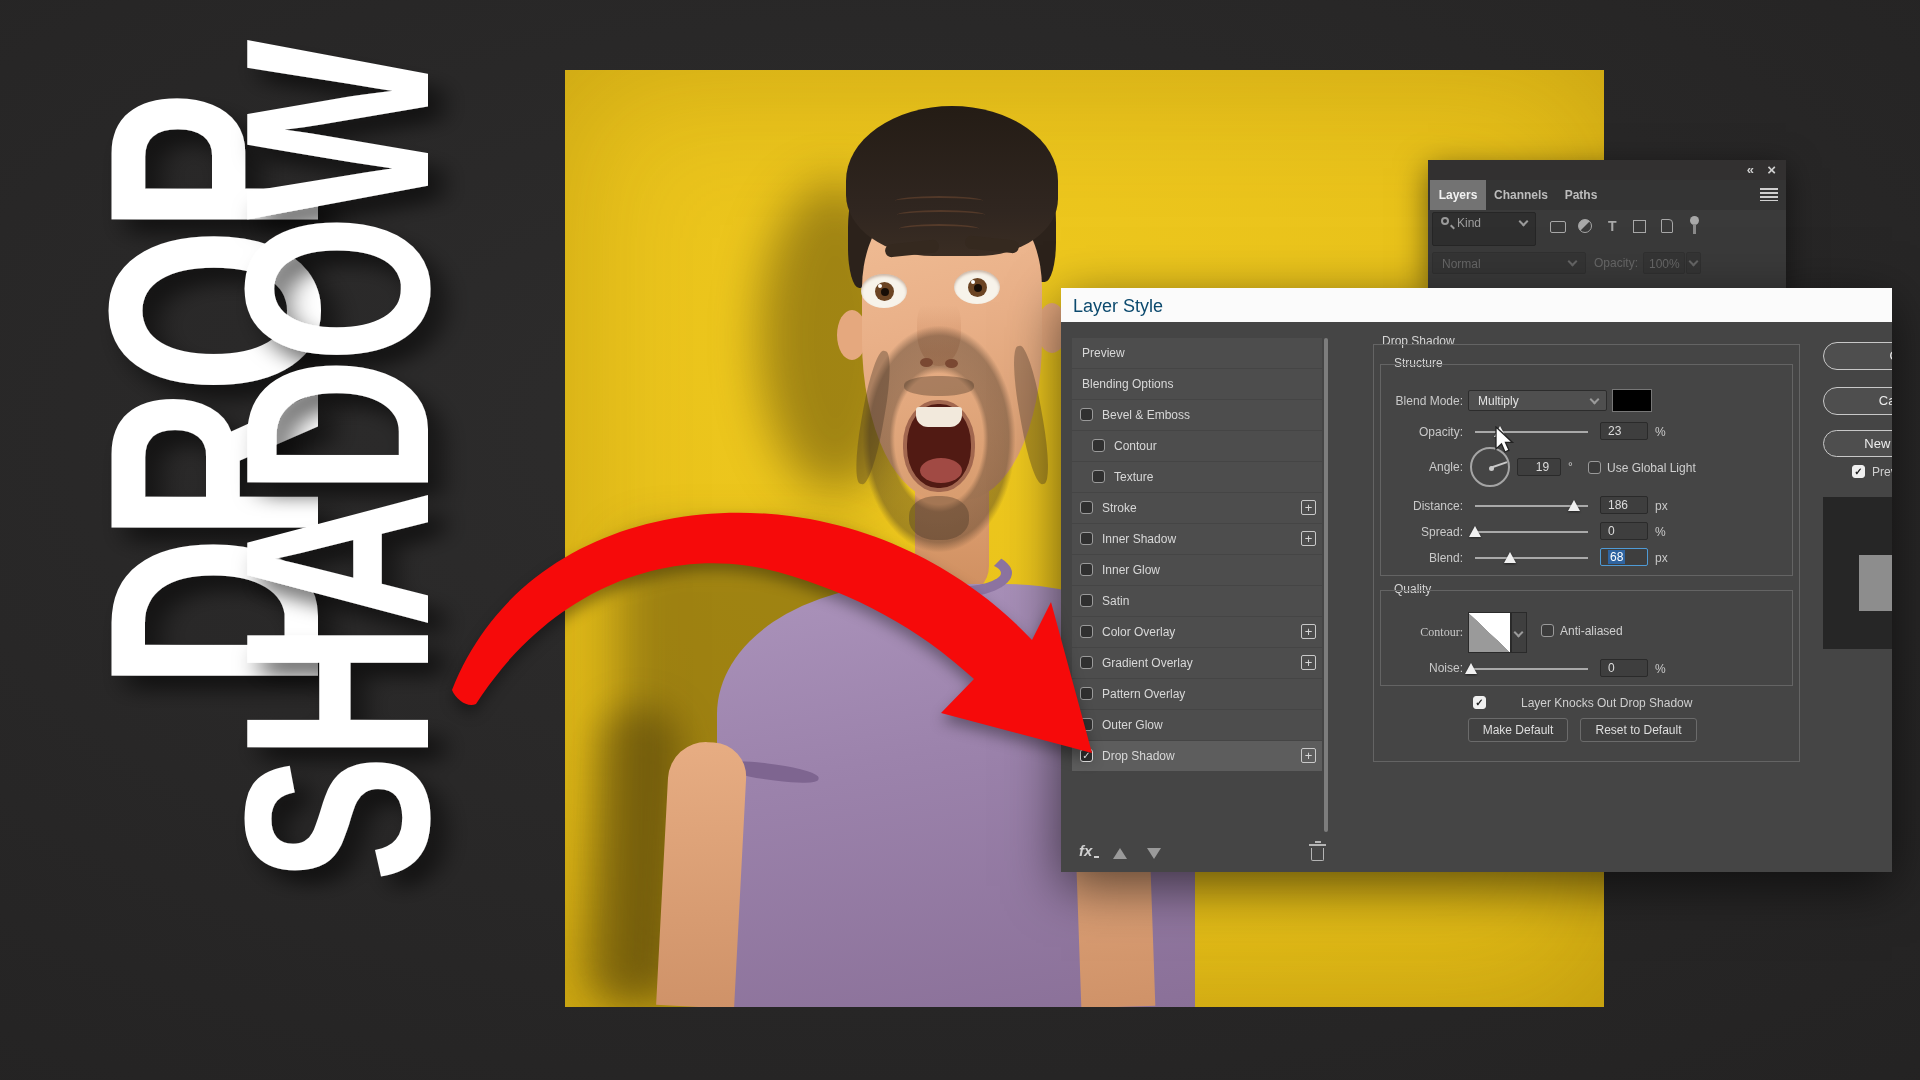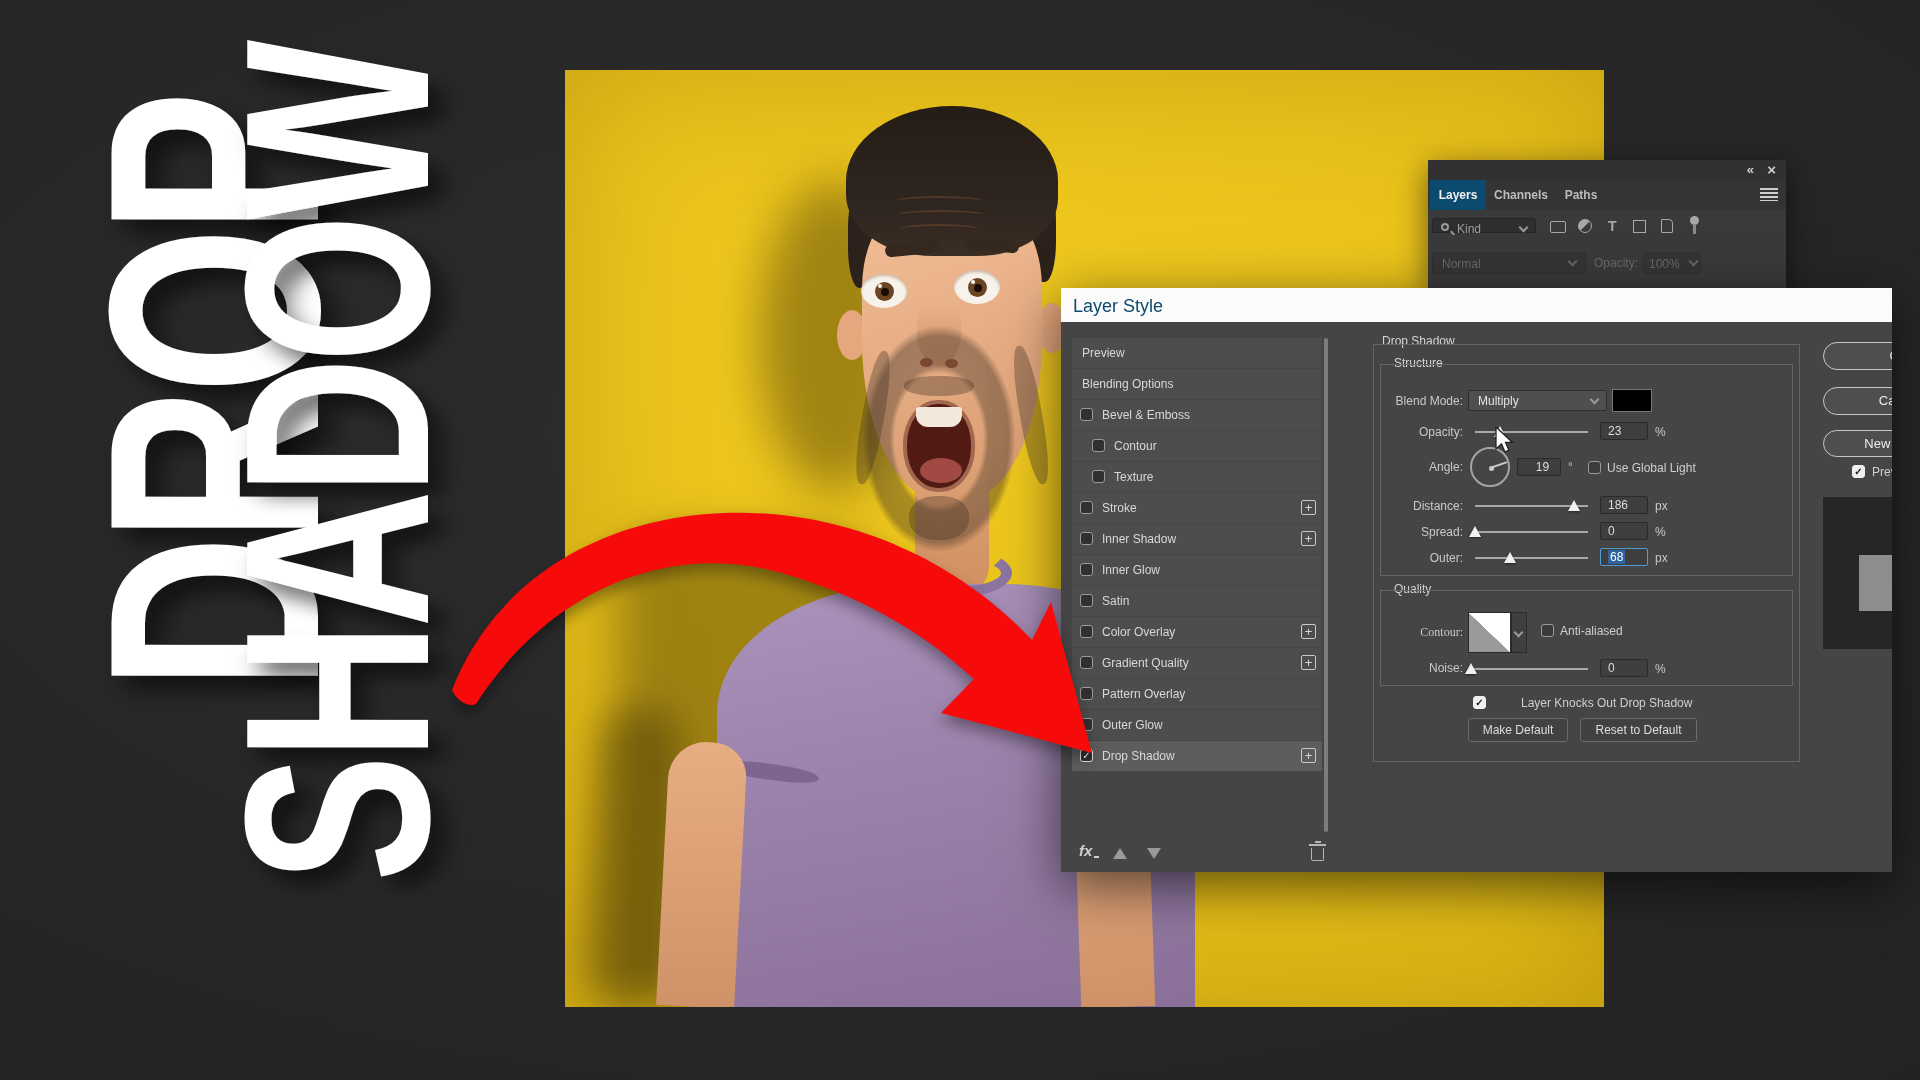--- a/index.html
+++ b/index.html
@@ -50,21 +50,21 @@
   #arrow-svg{left:400px;top:440px;z-index:7;}
 
   
   #layers-panel{left:1428px;top:160px;width:358px;height:130px;background:#3a3a3a;z-index:3;
     box-shadow:0 8px 30px rgba(0,0,0,.55);}
   #lp-header{position:absolute;left:0;top:0;width:100%;height:20px;background:#323030;color:#cfcfcf;}
   #lp-collapse{position:absolute;right:34px;top:2px;font-size:13px;font-weight:bold;letter-spacing:-2px;}
   #lp-close{position:absolute;right:10px;top:1px;font-size:15px;font-weight:bold;}
   #lp-tabs{position:absolute;left:0;top:20px;width:100%;height:30px;background:#343434;}
   .lp-tab{position:absolute;top:0;height:30px;line-height:30px;text-align:center;font-size:12px;font-weight:bold;color:#bdbdbd;}
-  .lp-tab.active{background:#0c4a6e;color:#f2f2f2;}
+  .lp-tab.active{background:#737373;color:#f2f2f2;}
   #lp-menu{position:absolute;right:8px;top:8px;width:18px;height:13px;
     background:repeating-linear-gradient(180deg,#cfcfcf 0 2px,transparent 2px 4px);}
   .lp-box{position:absolute;background:#2f2f2f;border:1px solid #262626;border-radius:2px;color:#9e9e9e;font-size:12px;}
   .chev{position:absolute;width:7px;height:7px;border-right:2px solid #9a9a9a;border-bottom:2px solid #9a9a9a;transform:rotate(45deg);}
   .lpicon{position:absolute;top:58px;color:#a8a8a8;}
   #lp-dimrow{position:absolute;left:0;top:90px;width:100%;height:30px;opacity:.45;}
   .mag{position:absolute;left:8px;top:4px;width:8px;height:8px;border:2px solid #9a9a9a;border-radius:50%;}
   .mag::after{content:"";position:absolute;left:7px;top:7px;width:5px;height:2px;background:#9a9a9a;transform:rotate(45deg);}
 
   
@@ -204,21 +204,21 @@
     <div id="lp-header">
       <span id="lp-collapse">«</span>
       <span id="lp-close">×</span>
     </div>
     <div id="lp-tabs">
       <div class="lp-tab active" style="left:2px;width:56px;">Layers</div>
       <div class="lp-tab" style="left:62px;width:62px;">Channels</div>
       <div class="lp-tab" style="left:130px;width:46px;">Paths</div>
       <div id="lp-menu"></div>
     </div>
-    <div class="lp-box" style="left:4px;top:58px;width:104px;height:15px;">
+    <div class="lp-box" style="left:4px;top:52px;width:104px;height:34px;">
       <span class="mag"></span>
       <span style="position:absolute;left:24px;top:3px;">Kind</span>
       <span class="chev" style="right:8px;top:5px;"></span>
     </div>
     <span class="lpicon" style="left:122px;width:16px;height:12px;border:1px solid #a8a8a8;border-radius:2px;top:61px;"></span>
     <span class="lpicon" style="left:150px;top:59px;width:14px;height:14px;border:1px solid #a8a8a8;border-radius:50%;background:linear-gradient(135deg,#a8a8a8 49%,transparent 51%);"></span>
     <span class="lpicon" style="left:180px;top:58px;font-size:14px;font-weight:bold;">T</span>
     <span class="lpicon" style="left:205px;top:60px;width:13px;height:13px;border:1px solid #a8a8a8;"></span>
     <span class="lpicon" style="left:233px;top:59px;width:12px;height:14px;border:1px solid #a8a8a8;border-radius:1px 4px 1px 1px;"></span>
     <span class="lpicon" style="left:262px;top:56px;width:9px;height:9px;border-radius:50%;background:#a8a8a8;"></span>
@@ -280,21 +280,21 @@
           <span class="cb"></span>
           <span class="slab li1">Satin</span>
         </div>
         <div class="srow">
           <span class="cb"></span>
           <span class="slab li1">Color Overlay</span>
           <span class="plus">+</span>
         </div>
         <div class="srow">
           <span class="cb"></span>
-          <span class="slab li1">Gradient Quality</span>
+          <span class="slab li1">Gradient Overlay</span>
           <span class="plus">+</span>
         </div>
         <div class="srow">
           <span class="cb"></span>
           <span class="slab li1">Pattern Overlay</span>
         </div>
         <div class="srow">
           <span class="cb"></span>
           <span class="slab li1">Outer Glow</span>
         </div>
@@ -343,21 +343,21 @@
     <div class="thumb" style="left:507px;top:212px;"></div>
     <div class="vbox" style="left:539px;top:208px;"><span>186</span></div>
     <span class="unit" style="left:594px;top:211px;">px</span>
 
     <span class="lbl" style="top:237px;">Spread:</span>
     <div class="track" style="left:414px;top:243px;width:113px;"></div>
     <div class="thumb" style="left:408px;top:238px;"></div>
     <div class="vbox" style="left:539px;top:234px;"><span>0</span></div>
     <span class="unit" style="left:594px;top:237px;">%</span>
 
-    <span class="lbl" style="top:263px;">Outer:</span>
+    <span class="lbl" style="top:263px;">Blend:</span>
     <div class="track" style="left:414px;top:269px;width:113px;"></div>
     <div class="thumb" style="left:443px;top:264px;"></div>
     <div class="vbox selblue" style="left:539px;top:260px;"><span>68</span></div>
     <span class="unit" style="left:594px;top:263px;">px</span>
 
     <span class="gtitle" style="left:328px;top:294px;">Quality</span>
     <div class="gbox" style="left:319px;top:302px;width:413px;height:96px;"></div>
 
     <span class="lbl" style="top:337px;font-family:Liberation Serif, serif;">Contour:</span>
     <div id="contour-thumb"></div>

